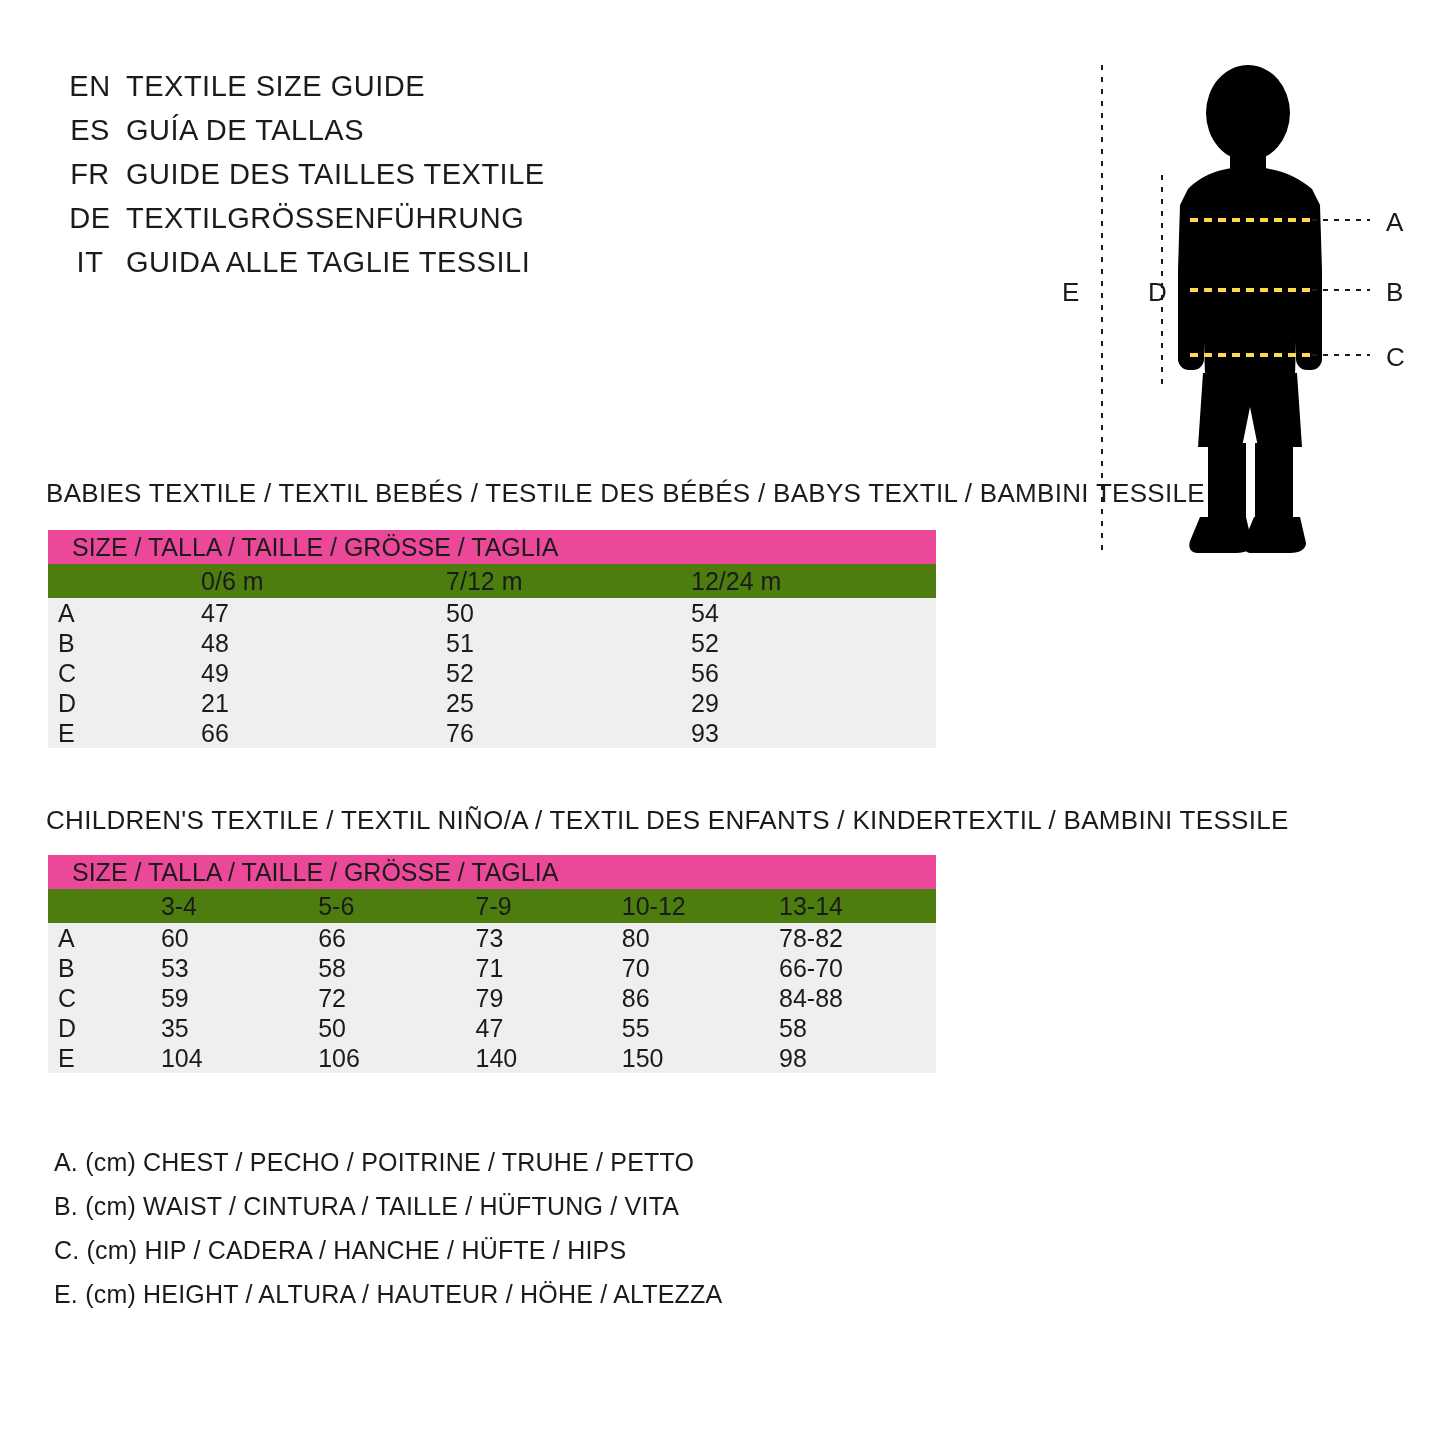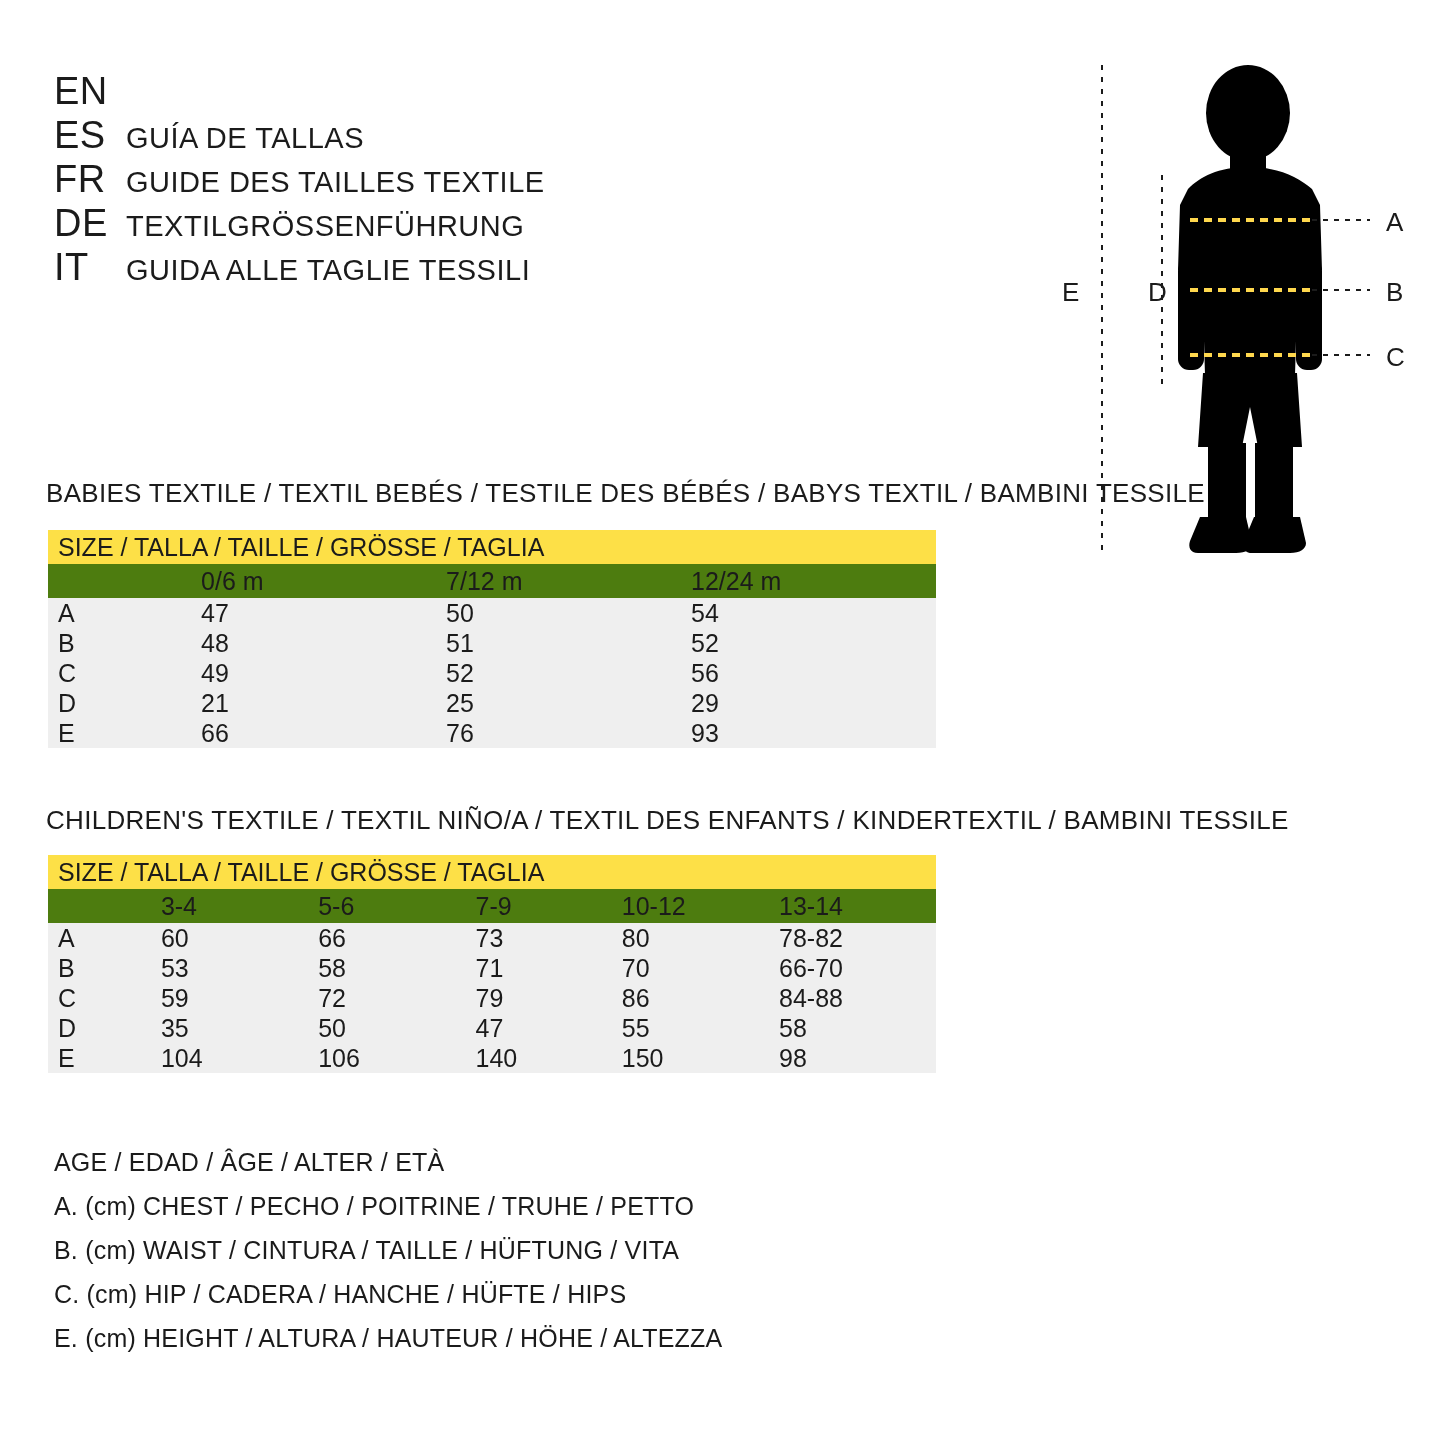--- a/index.html
+++ b/index.html
@@ -27,23 +27,24 @@
     top: 70px;
     left: 54px;
   }
   .header-row {
     display: flex;
     align-items: baseline;
     height: 44px;
   }
   .header-lang {
     width: 72px;
-    font-size: 38px;
+    font-size: 29px;
     letter-spacing: 0.5px;
     color: #1b1b1b;
+    text-align: center;
   }
   .header-title {
     font-size: 29px;
     letter-spacing: 0.5px;
     color: #1b1b1b;
   }
 
   
   .figure {
     position: absolute;
@@ -80,25 +81,25 @@
   .size-table th,
   .size-table td {
     padding: 0;
     margin: 0;
     font-weight: normal;
     text-align: left;
     height: 30px;
     line-height: 30px;
   }
   .size-table .hdr-band td {
-    background: #fde047;
+    background: #ec4899;
     height: 34px;
     line-height: 34px;
     font-size: 25px;
-    padding-left: 10px;
+    padding-left: 24px;
   }
   .size-table .sub-head td {
     background: #4d7c0f;
     height: 34px;
     line-height: 34px;
   }
   .size-table tr.data-row:nth-of-type(odd) td { background: #efefef; }
   .size-table tr.data-row:nth-of-type(even) td { background: #efefef; }
   .size-table tr.r-a td { background: #efefef; }
   .size-table tr.r-b td { background: #f6f6f6; }
@@ -138,20 +139,21 @@
   }
 </style>
 </head>
 <body>
 
 <div class="page">
 
   <div class="header">
     <div class="header-row">
       <span class="header-lang">EN</span>
+      <span class="header-title">TEXTILE SIZE GUIDE</span>
     </div>
     <div class="header-row">
       <span class="header-lang">ES</span>
       <span class="header-title">GUÍA DE TALLAS</span>
     </div>
     <div class="header-row">
       <span class="header-lang">FR</span>
       <span class="header-title">GUIDE DES TAILLES TEXTILE</span>
     </div>
     <div class="header-row">
@@ -315,20 +317,19 @@
         <td class="c1">104</td>
         <td class="c2">106</td>
         <td class="c3">140</td>
         <td class="c4">150</td>
         <td class="c5">98</td>
       </tr>
     </tbody>
   </table>
 
   <div class="legend">
-    <div class="legend-line">AGE / EDAD / ÂGE / ALTER / ETÀ</div>
     <div class="legend-line">A. (cm) CHEST / PECHO / POITRINE / TRUHE / PETTO</div>
     <div class="legend-line">B. (cm) WAIST / CINTURA / TAILLE / HÜFTUNG / VITA</div>
     <div class="legend-line">C. (cm) HIP / CADERA / HANCHE / HÜFTE / HIPS</div>
     <div class="legend-line">E. (cm) HEIGHT / ALTURA / HAUTEUR / HÖHE / ALTEZZA</div>
   </div>
 
 </div>
 
 </body></html>

